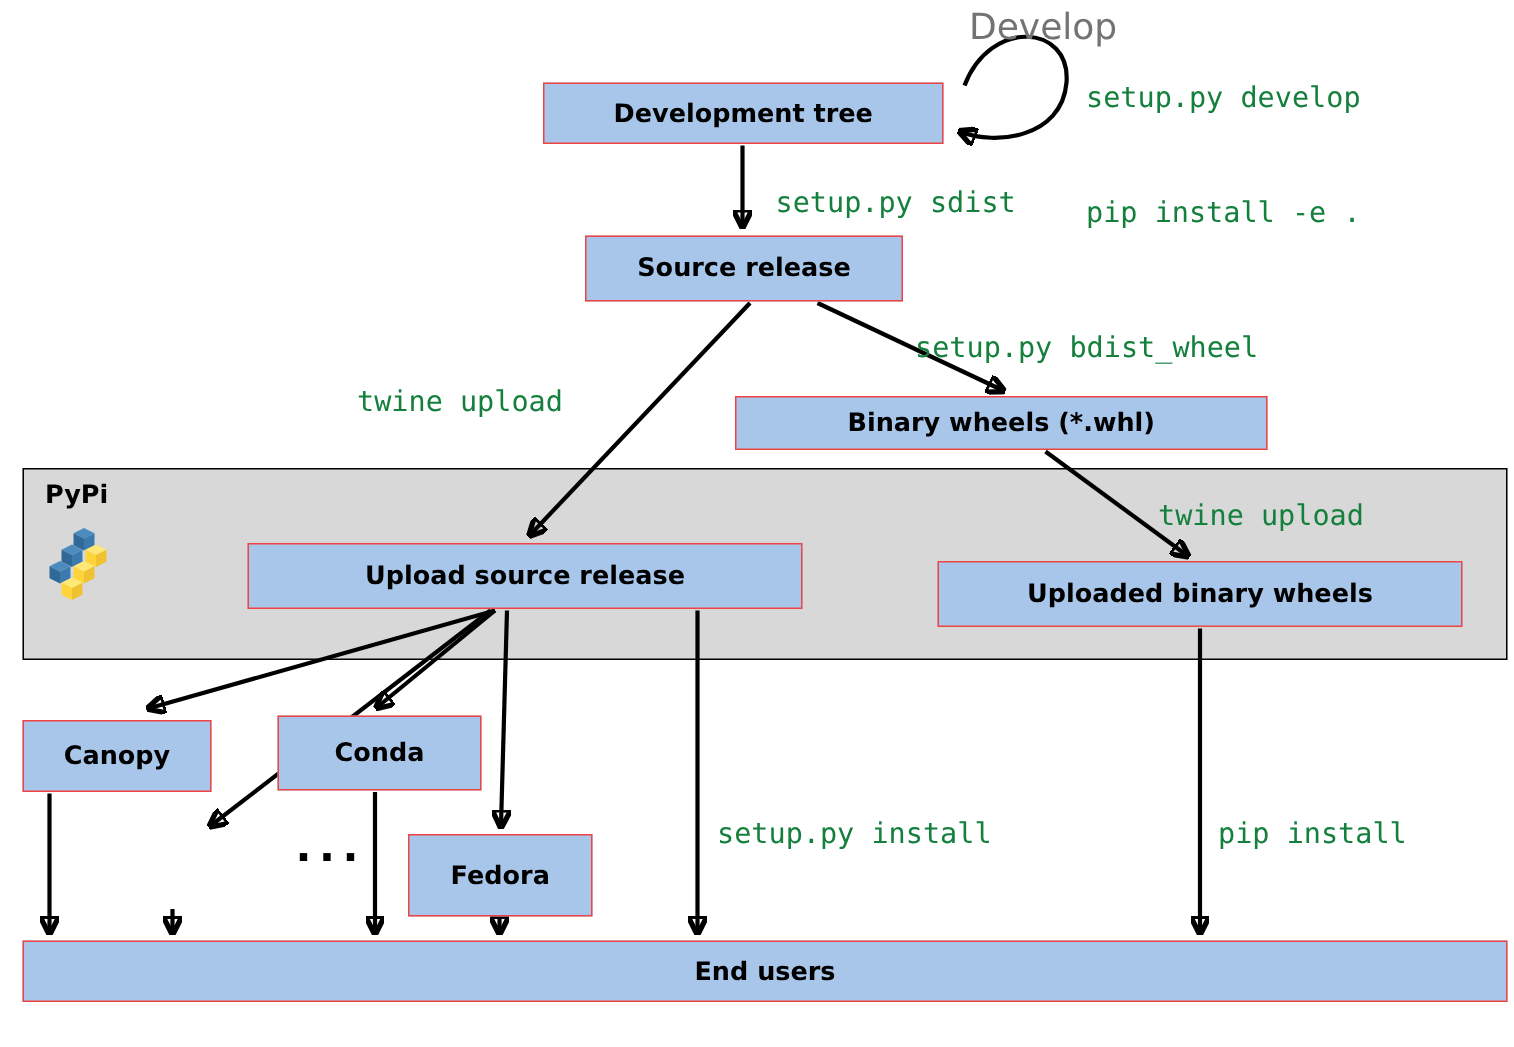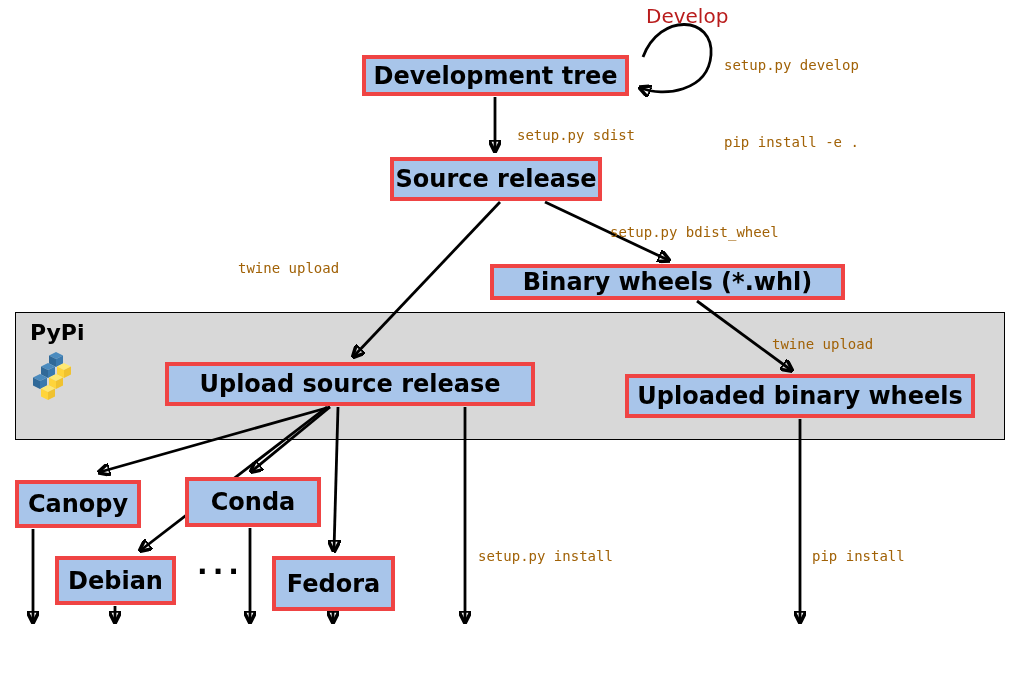--- a/index.html
+++ b/index.html
@@ -7,33 +7,33 @@
     position:relative;width:1009px;height:698px;background:#ffffff;
     font-family:"DejaVu Sans", "Liberation Sans", sans-serif;
     overflow:hidden;
   }
   .band{
     position:absolute;background:var(--band_fill,#d8d8d8);
     border:1px solid #000;z-index:0;box-sizing:border-box;
   }
   .node{
     position:absolute;background:var(--node_fill,#a8c5ea);
-    border:4px solid #ef4444;display:flex;align-items:center;justify-content:center;
-    font-weight:bold;font-size:24px;color:#000;z-index:2;box-sizing:border-box;
+    border:1px solid #ef4444;display:flex;align-items:center;justify-content:center;
+    font-weight:bold;font-size:17px;color:#000;z-index:2;box-sizing:border-box;
     text-align:center;
   }
   .mono{
     position:absolute;font-family:"DejaVu Sans Mono","Liberation Mono",monospace;
-    font-size:14px;color:#a16207;z-index:3;white-space:pre;line-height:30px;
+    font-size:19px;color:#15803d;z-index:3;white-space:pre;line-height:30px;
   }
   .plain{
-    position:absolute;font-size:20px;color:#b91c1c;z-index:3;
+    position:absolute;font-size:24px;color:#737373;z-index:3;
   }
   .band-title{
-    position:absolute;font-size:22px;font-weight:bold;color:#000;z-index:3;
+    position:absolute;font-size:17px;font-weight:bold;color:#000;z-index:3;
   }
   .ellipsis{
     position:absolute;font-size:28px;font-weight:bold;color:#000;z-index:3;
     letter-spacing:5px;
   }
   svg.arrows{position:absolute;left:0;top:0;z-index:1;}
   svg.arrows path, svg.arrows line{stroke:#000;stroke-width:2.8;fill:none;}
   .logo{position:absolute;z-index:3;}
 </style>
 </head>
@@ -121,26 +121,26 @@
   <div class="node" style="left:490px;top:264px;width:355px;height:36px;text-align:center;">Binary wheels (*.whl)</div>
 
   <div class="node" style="left:165px;top:362px;width:370px;height:44px;">Upload source release</div>
 
   <div class="node" style="left:625px;top:374px;width:350px;height:44px;">Uploaded binary wheels</div>
 
   <div class="node" style="left:15px;top:480px;width:126px;height:48px;">Canopy</div>
 
   <div class="node" style="left:185px;top:477px;width:136px;height:50px;">Conda</div>
 
-  <div class="node" style="left:55px;top:556px;width:121px;height:49px;">Debian</div>
 
   <div class="ellipsis" style="left:197px;top:548px;">...</div>
 
   <div class="node" style="left:272px;top:556px;width:123px;height:55px;">Fedora</div>
 
+  <div class="node" style="left:15px;top:627px;width:990px;height:41px;">End users</div>
 
   <div class="plain" style="left:646px;top:4px;">Develop</div>
 
   <div class="mono" style="left:724px;top:50px;">setup.py develop</div>
   <div class="mono" style="left:724px;top:80px;margin-top:47px;">pip install -e .</div>
 
   <div class="mono" style="left:517px;top:120px;">setup.py sdist</div>
 
   <div class="mono" style="left:610px;top:217px;">setup.py bdist_wheel</div>
 

